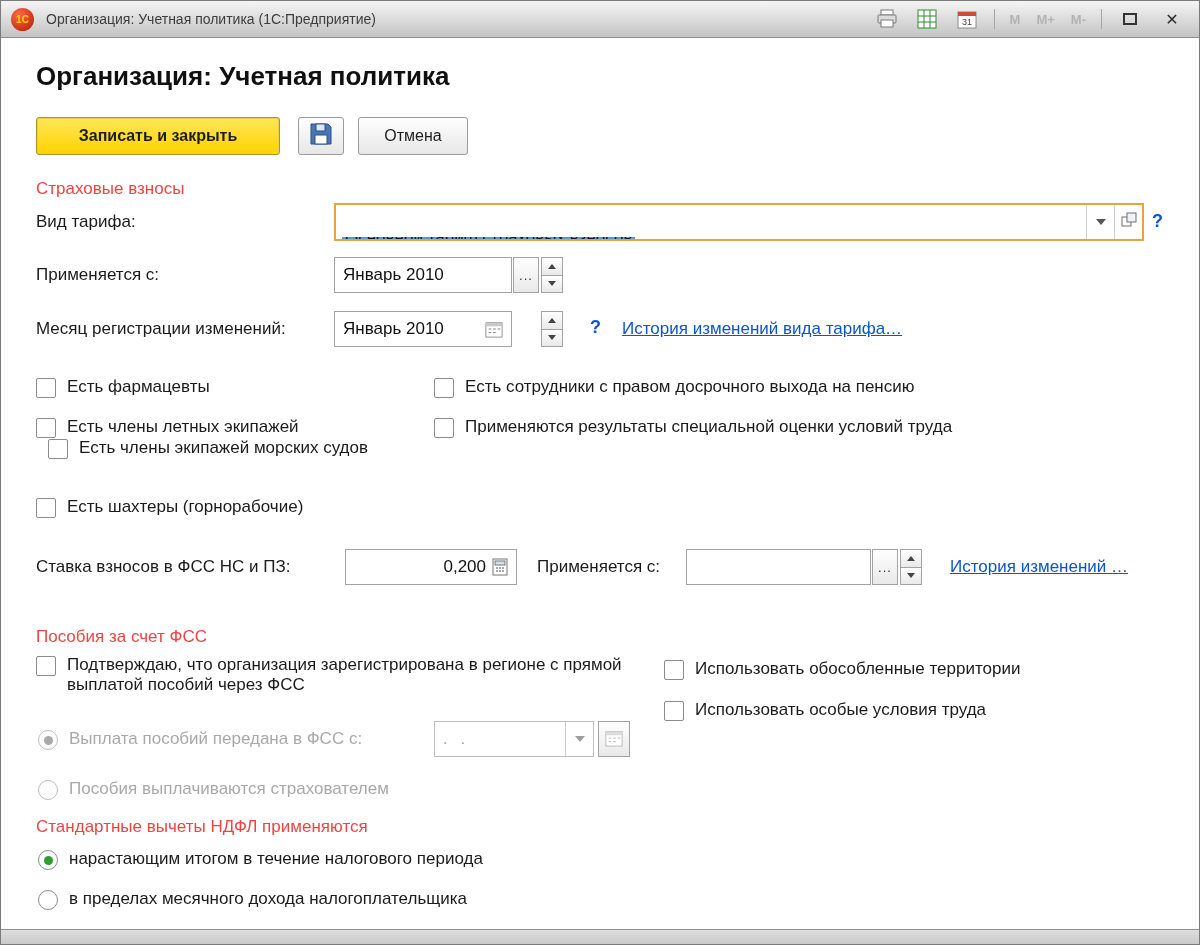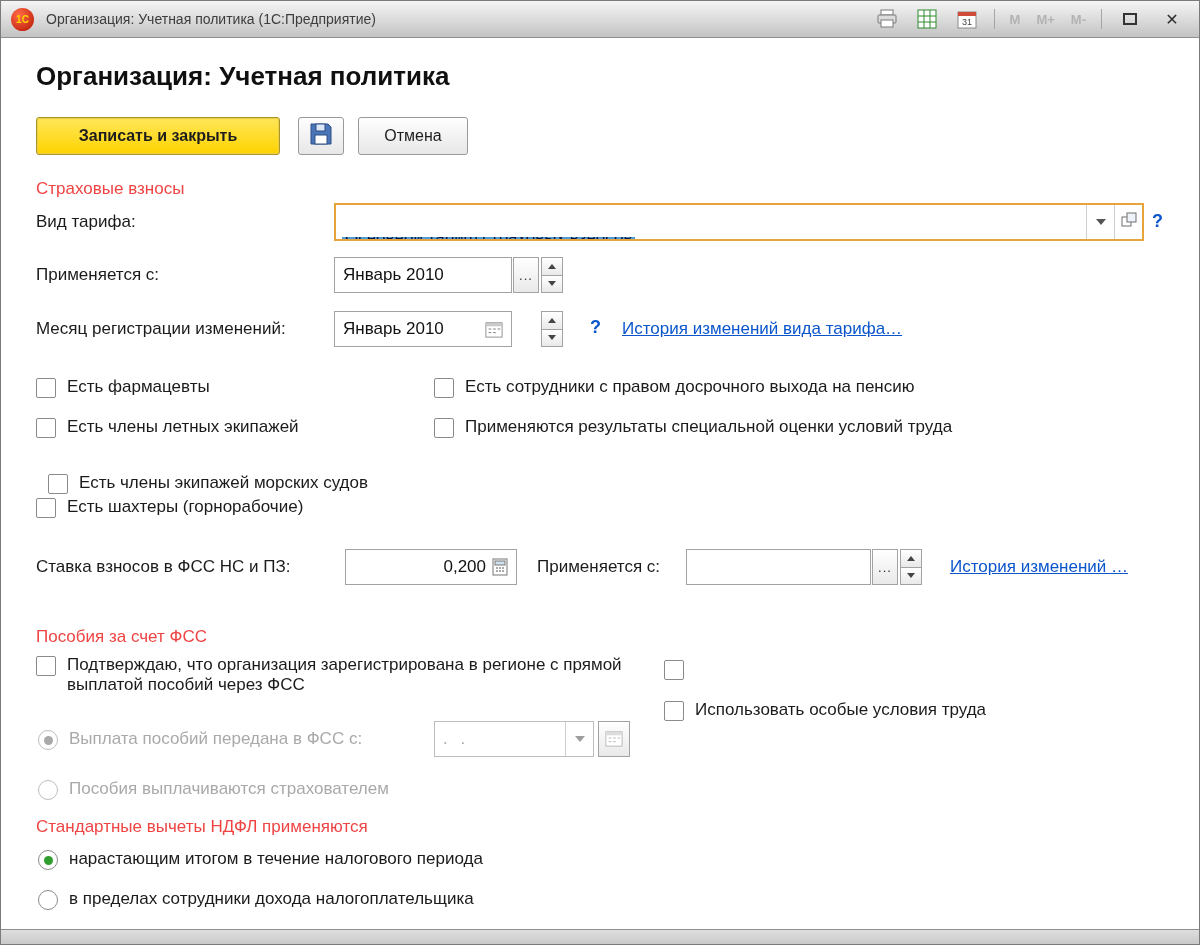--- a/index.html
+++ b/index.html
@@ -191,21 +191,21 @@
       <span class="lbl-text">Есть сотрудники с правом досрочного выхода на пенсию</span>
     </div>
     <div class="abs cb" style="left:34px; top:378px;" data-state="unchecked">
       <span class="cb-box"></span>
       <span class="lbl-text">Есть члены летных экипажей</span>
     </div>
     <div class="abs cb" style="left:432px; top:378px;" data-state="unchecked">
       <span class="cb-box"></span>
       <span class="lbl-text">Применяются результаты специальной оценки условий труда</span>
     </div>
-    <div class="abs cb" style="left:34px; top:434px;padding-left:12px;" data-state="unchecked">
+    <div class="abs cb" style="left:34px; top:399px;padding-left:12px;" data-state="unchecked">
       <span class="cb-box"></span>
       <span class="lbl-text">Есть члены экипажей морских судов</span>
     </div>
     <div class="abs cb" style="left:34px; top:458px;" data-state="unchecked">
       <span class="cb-box"></span>
       <span class="lbl-text">Есть шахтеры (горнорабочие)</span>
     </div>
 
     <div class="abs lbl lh36" style="left:34px; top:510px;">Ставка взносов в ФСС НС и ПЗ:</div>
     <div class="abs field" style="left:343px; top:510px; width:172px;">
@@ -235,20 +235,21 @@
 
     <div class="abs sec-h" style="left:34px; top:588px;">Пособия за счет ФСС</div>
 
     <div class="abs cb" style="left:34px; top:616px; width:600px;" data-state="unchecked">
       <span class="cb-box"></span>
       <span class="lbl-text">Подтверждаю, что организация зарегистрирована в регионе с прямой выплатой пособий через ФСС</span>
     </div>
 
     <div class="abs cb" style="left:662px; top:620px;" data-state="unchecked">
       <span class="cb-box"></span>
+      <span class="lbl-text">Использовать обособленные территории</span>
     </div>
     <div class="abs cb" style="left:662px; top:661px;" data-state="unchecked">
       <span class="cb-box"></span>
       <span class="lbl-text">Использовать особые условия труда</span>
     </div>
 
     <div class="abs radio disabled" style="left:36px; top:690px;" data-state="checked">
       <span class="radio-circle">
           <span class="radio-dot"></span>
         </span>
@@ -277,19 +278,19 @@
 
     <div class="abs sec-h" style="left:34px; top:778px;">Стандартные вычеты НДФЛ применяются</div>
     <div class="abs radio" style="left:36px; top:810px;" data-state="checked">
       <span class="radio-circle">
           <span class="radio-dot"></span>
         </span>
       <span class="lbl-text">нарастающим итогом в течение налогового периода</span>
     </div>
     <div class="abs radio" style="left:36px; top:850px;" data-state="unchecked">
       <span class="radio-circle"></span>
-      <span class="lbl-text">в пределах сотрудники дохода налогоплательщика</span>
+      <span class="lbl-text">в пределах месячного дохода налогоплательщика</span>
     </div>
 
   </div>
 
   <div class="bottom-frame"></div>
 </div>
 
 </body></html>

